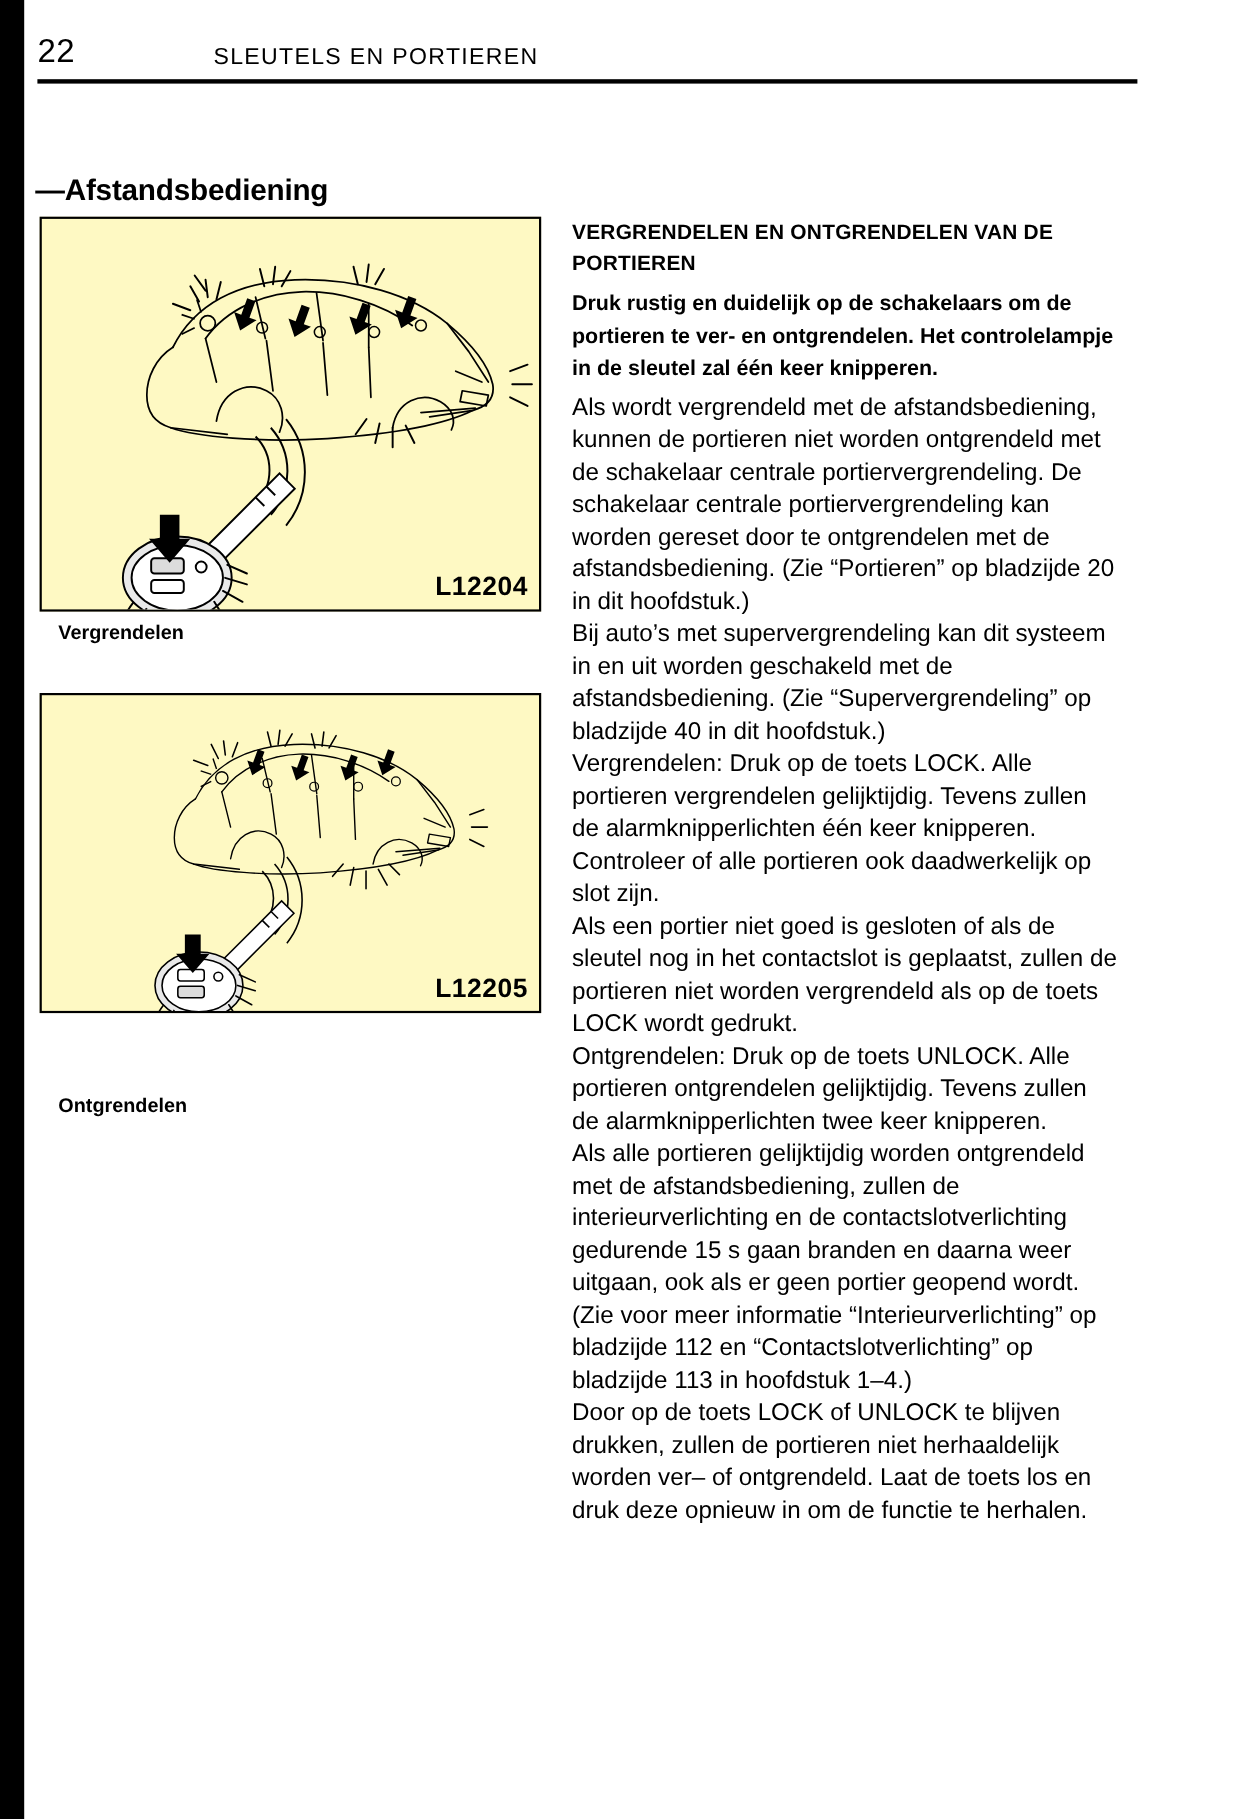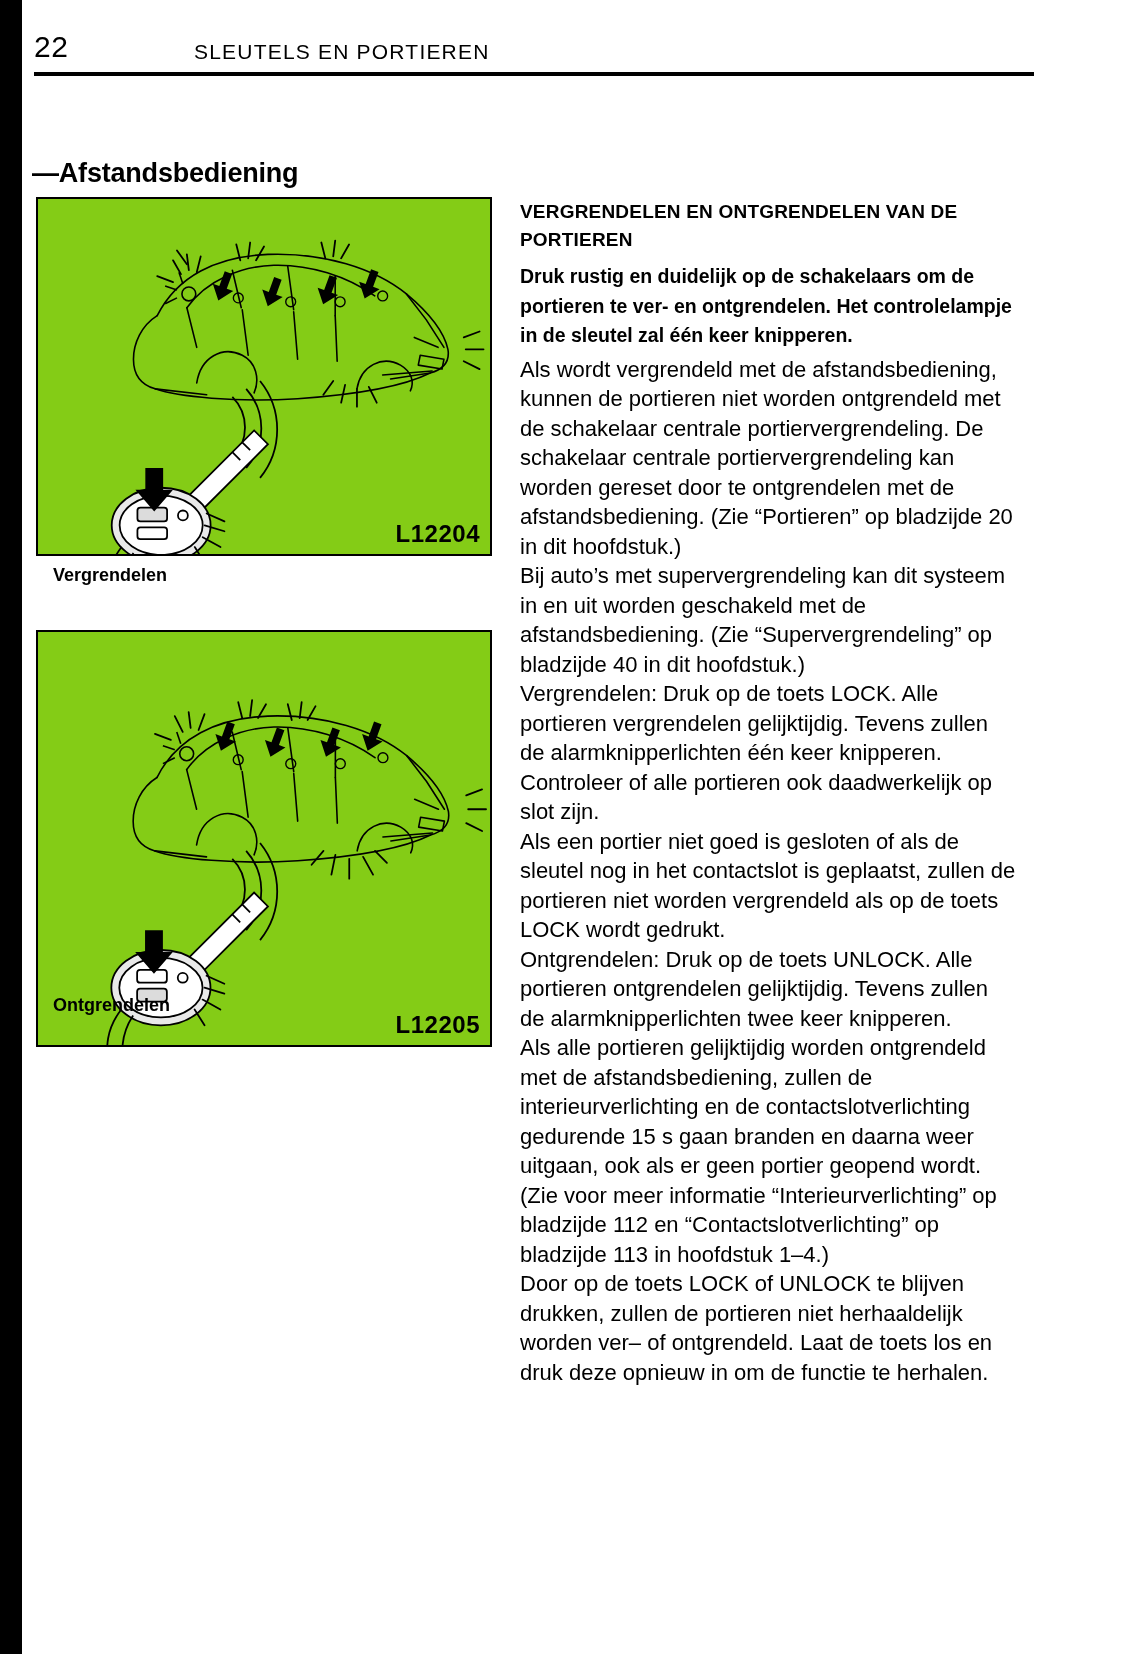--- a/index.html
+++ b/index.html
@@ -69,25 +69,25 @@
     top: 158px;
     font-size: 27px;
     font-weight: bold;
     letter-spacing: -0.2px;
   }
 
   
   .figure {
     position: absolute;
     border: 2px solid #000000;
-    background: #84cc16;
+    background: #fef9c3;
     box-sizing: border-box;
   }
   #figure-lock { left: 36px; top: 197px; width: 456px; height: 359px; }
-  #figure-unlock { left: 36px; top: 630px; width: 456px; height: 417px; }
+  #figure-unlock { left: 36px; top: 630px; width: 456px; height: 291px; }
   .fig-code {
     position: absolute;
     right: 10px;
     bottom: 6px;
     font-size: 24px;
     font-weight: bold;
     letter-spacing: 0.5px;
     font-family: "Liberation Sans", sans-serif;
   }
   .fig-caption {

